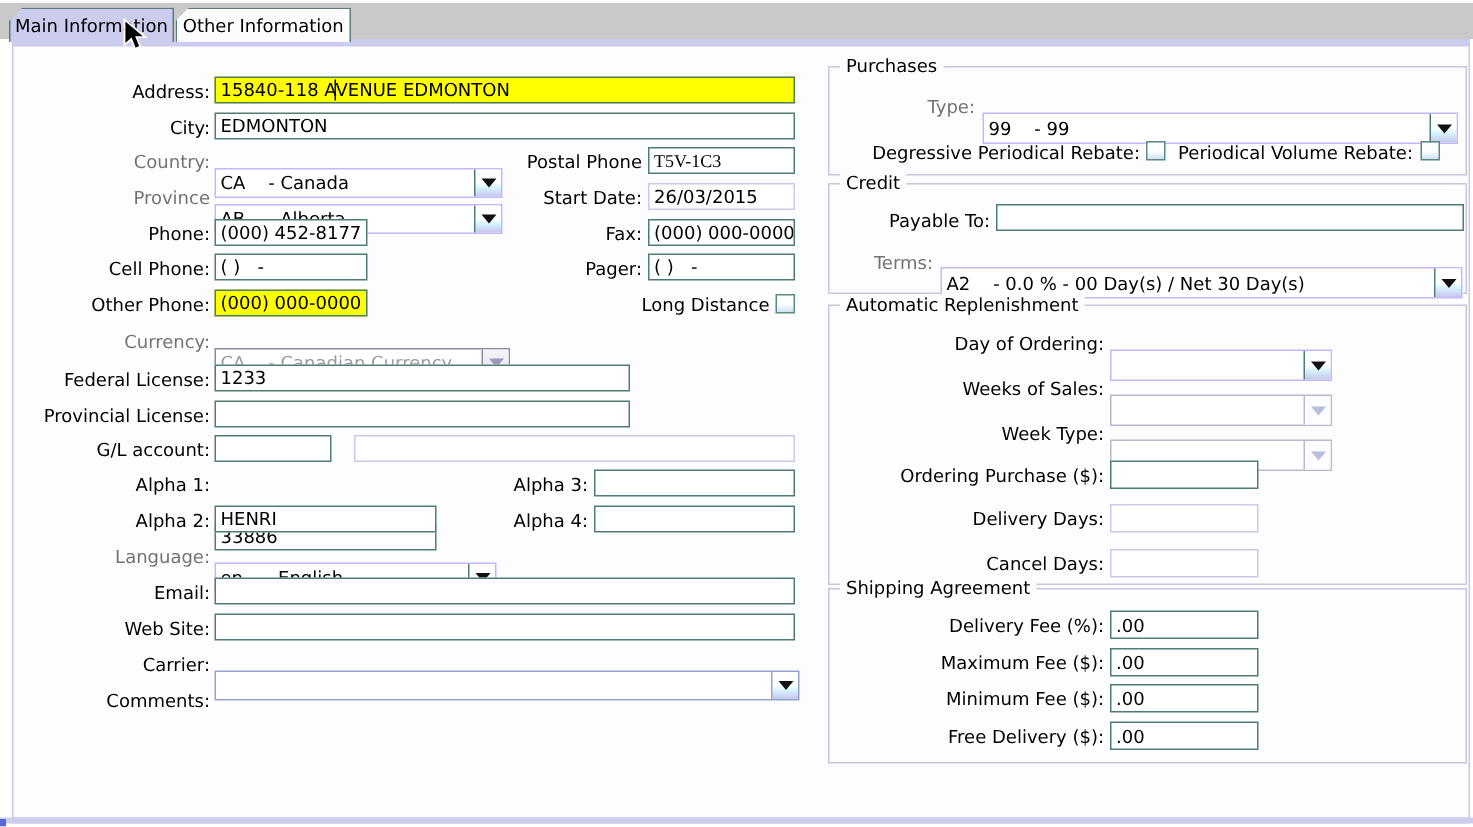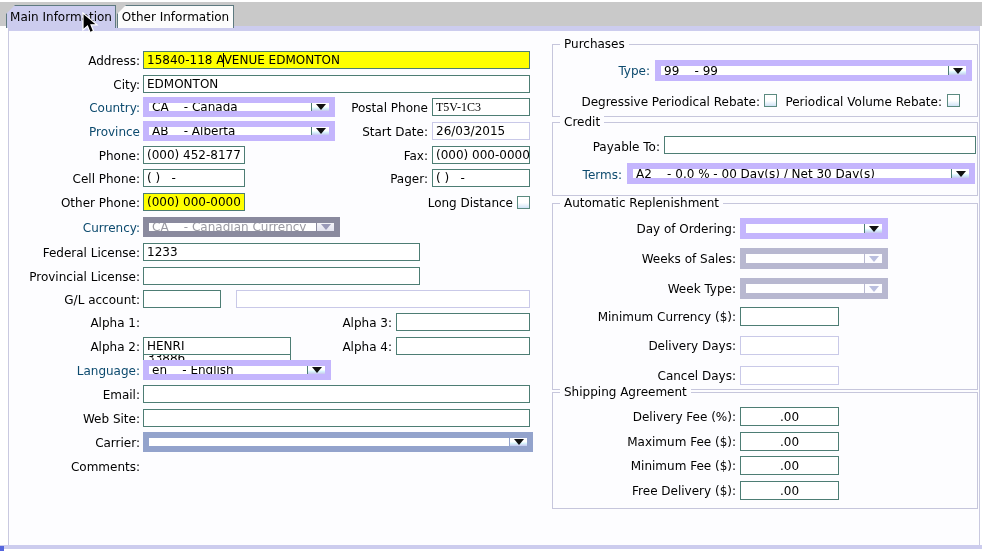--- a/index.html
+++ b/index.html
@@ -13,32 +13,32 @@
          clip-path:polygon(0 100%, 0 9px, 9px 0, 100% 0, 100% 100%); }
   .tab.sel   { background:#ccccee; z-index:3; }
   .tab.unsel { background:#fcfcfc; z-index:2; }
 
   
   .panel { position:absolute; left:8px; top:26px; width:972px; height:523px; background:#fdfdff;
            border:1px solid #c9c9e0; border-top:5px solid #ccccee; border-bottom:4px solid #ccccee; }
 
   
   .lbl { position:absolute; text-align:right; white-space:nowrap; color:#000; }
-  .lbl.red { color:#0c4a6e; }
+  .lbl.red { color:#737373; }
 
   
   .tf { position:absolute; background:#fff; border:1px solid #4d7d74; display:flex; align-items:center;
         padding:0 3px; overflow:hidden; }
   .tf.dis    { border-color:#c9c9e8; }
   .tf.yellow { background:#ffff00; }
-  .tf.right  { justify-content:center; }
+  .tf.right  { justify-content:flex-start; }
   .tval { white-space:pre; }
 
   
-  .combo { position:absolute; background:#fff; border:6px solid #c4b5fd; display:flex; }
+  .combo { position:absolute; background:#fff; border:1px solid #c4b5fd; display:flex;margin-top:15px; }
   .ctext { flex:1; display:flex; align-items:center; padding:0 3px; white-space:pre; overflow:hidden; }
   .cbtn  { width:18px; border-left:1px solid #4d7d74; display:flex; align-items:center; justify-content:center;
            background:linear-gradient(180deg,#ffffff 0%,#ffffff 48%,#d9f6fd 66%,#c6c6ee 100%); }
   .arr { width:0; height:0; border-left:5px solid transparent; border-right:5px solid transparent; border-top:6px solid #111; }
   .combo.dis { border-color:#b8b8d0; }
   .combo.dis .cbtn { border-left-color:#b8b8d0; background:#fdfdff; }
   .combo.dis .arr  { border-top-color:#b9bede; }
   .combo.gray { border-color:#8a8a9e; }
   .combo.gray .ctext { color:#9a9aa2; }
   .combo.gray .cbtn { border-left-color:#8a8a9e; background:linear-gradient(180deg,#f4f4f8 0%,#e4e4f0 100%); }
@@ -259,21 +259,21 @@
         <span class="arr"></span>
       </span>
   </div>
   <div class="lbl" style="left:556px;width:180px;top:282px;">Week Type:</div>
   <div class="combo dis" style="left:740px;top:278px;width:148px;height:21px;">
     <span class="ctext"></span>
     <span class="cbtn">
         <span class="arr"></span>
       </span>
   </div>
-  <div class="lbl" style="left:556px;width:180px;top:310px;">Minimum Currency ($):</div>
+  <div class="lbl" style="left:556px;width:180px;top:310px;">Ordering Purchase ($):</div>
   <div class="tf" style="left:740px;top:307px;width:99px;height:19px;">
     <span class="tval"></span>
   </div>
   <div class="lbl" style="left:556px;width:180px;top:339px;">Delivery Days:</div>
   <div class="tf dis" style="left:740px;top:336px;width:99px;height:19px;">
     <span class="tval"></span>
   </div>
   <div class="lbl" style="left:556px;width:180px;top:369px;">Cancel Days:</div>
   <div class="tf dis" style="left:740px;top:366px;width:99px;height:19px;">
     <span class="tval"></span>

